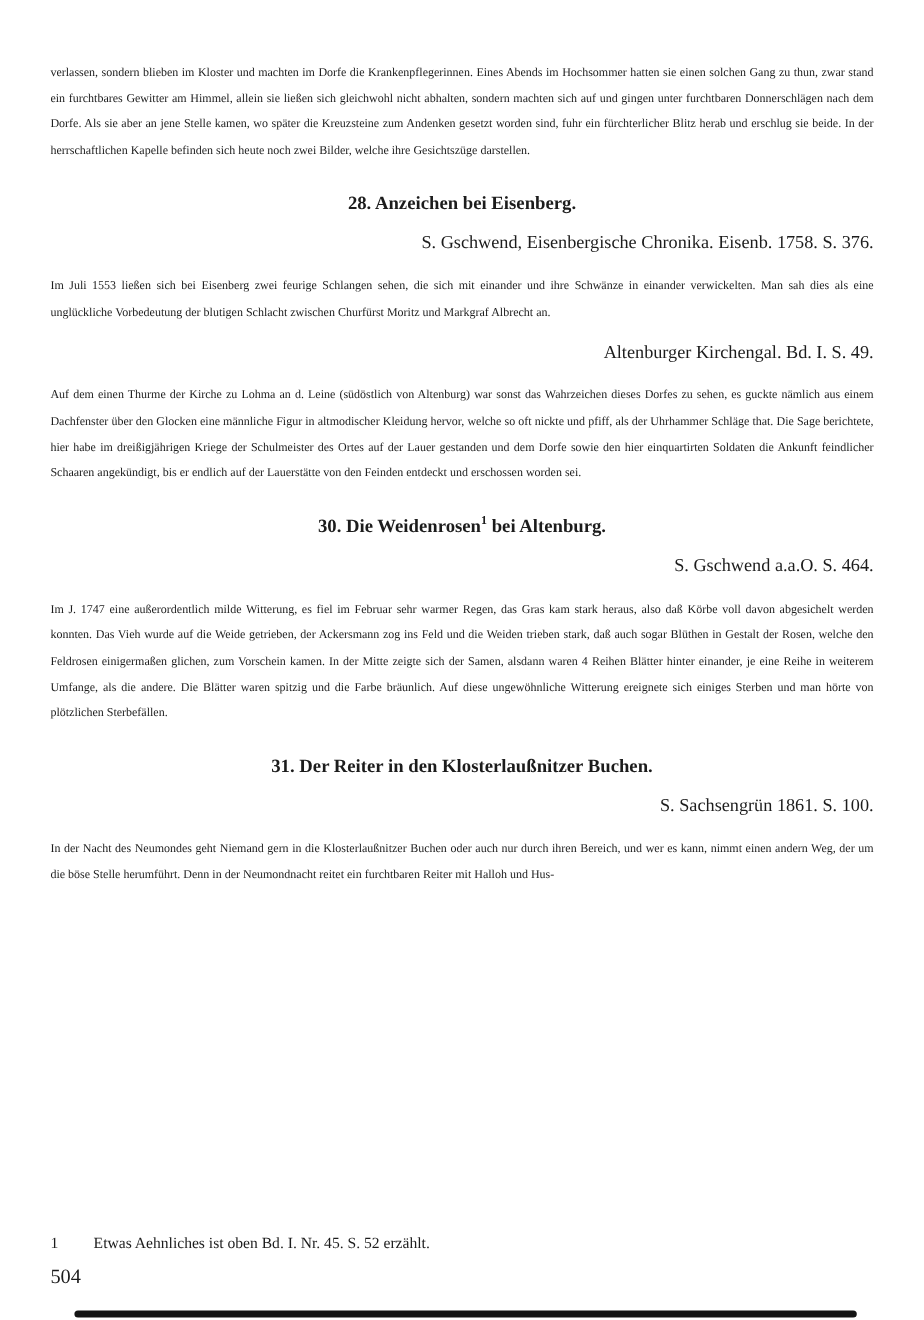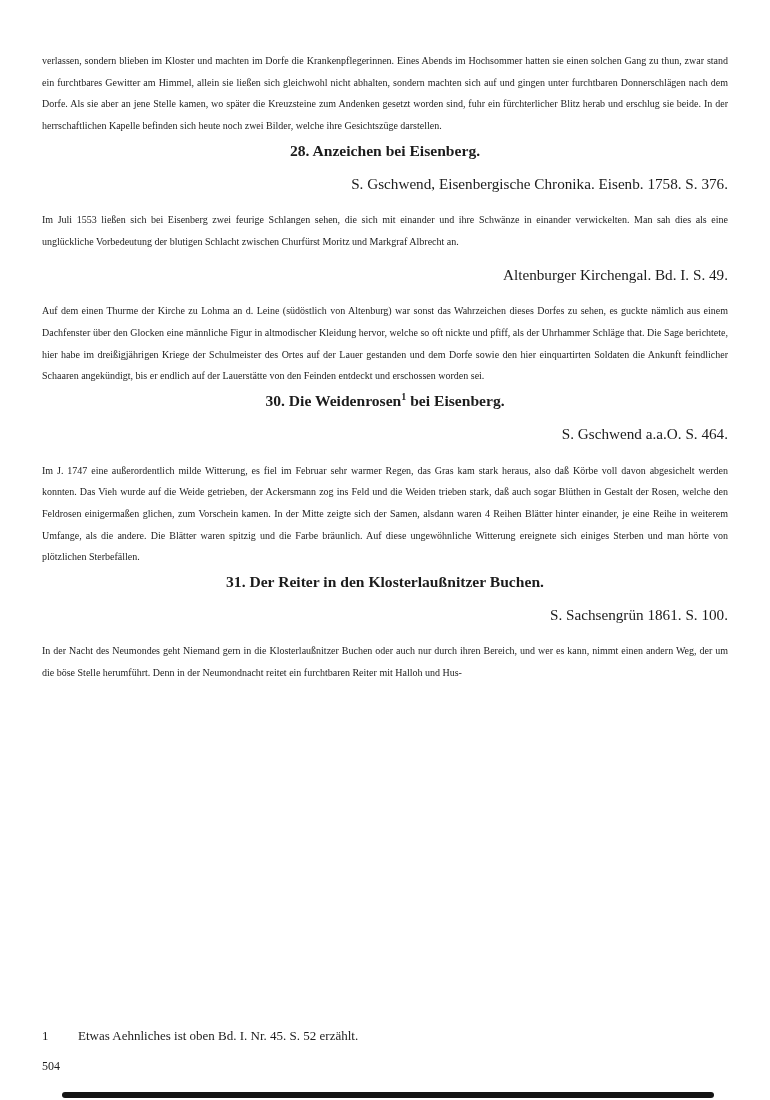--- a/index.html
+++ b/index.html
@@ -20,21 +20,21 @@
     font-size: 10px;
     line-height: 21.7px;
     text-align: justify;
     hyphens: auto;
   }
   .section-heading {
     text-align: center;
     font-weight: bold;
     font-size: 15.6px;
     line-height: 21.7px;
-    margin-top: 3px;
+    margin-top: 22px;
   }
   .section-heading sup {
     font-size: 10px;
     vertical-align: super;
     line-height: 0;
   }
   .source-line {
     text-align: right;
     font-size: 15.2px;
     line-height: 21.7px;
@@ -53,21 +53,21 @@
     display: flex;
   }
   .footnote-marker {
     width: 36px;
     flex: 0 0 36px;
   }
   .page-number {
     position: absolute;
     left: 42px;
     bottom: 26px;
-    font-size: 12px;
+    font-size: 17px;
   }
   .page-edge {
     position: absolute;
     left: 62px;
     right: 56px;
     bottom: 2px;
     height: 6px;
     background: #141414;
     border-radius: 3px;
   }
@@ -79,21 +79,21 @@
 
   <p class="body-text">verlassen, sondern blieben im Kloster und machten im Dorfe die Krankenpflegerinnen. Eines Abends im Hochsommer hatten sie einen solchen Gang zu thun, zwar stand ein furchtbares Gewitter am Himmel, allein sie ließen sich gleichwohl nicht abhalten, sondern machten sich auf und gingen unter furchtbaren Donnerschlägen nach dem Dorfe. Als sie aber an jene Stelle kamen, wo später die Kreuzsteine zum Andenken gesetzt worden sind, fuhr ein fürchterlicher Blitz herab und erschlug sie beide. In der herrschaftlichen Kapelle befinden sich heute noch zwei Bilder, welche ihre Gesichtszüge darstellen.</p>
 
   <h2 class="section-heading"><span>28. Anzeichen bei Eisenberg.</span><sup></sup><span></span></h2>
   <p class="source-line">S. Gschwend, Eisenbergische Chronika. Eisenb. 1758. S. 376.</p>
   <p class="body-text section-body">Im Juli 1553 ließen sich bei Eisenberg zwei feurige Schlangen sehen, die sich mit einander und ihre Schwänze in einander verwickelten. Man sah dies als eine unglückliche Vorbedeutung der blutigen Schlacht zwischen Churfürst Moritz und Markgraf Albrecht an.</p>
 
   <p class="source-line">Altenburger Kirchengal. Bd. I. S. 49.</p>
   <p class="body-text section-body">Auf dem einen Thurme der Kirche zu Lohma an d. Leine (südöstlich von Altenburg) war sonst das Wahrzeichen dieses Dorfes zu sehen, es guckte nämlich aus einem Dachfenster über den Glocken eine männliche Figur in altmodischer Kleidung hervor, welche so oft nickte und pfiff, als der Uhrhammer Schläge that. Die Sage berichtete, hier habe im dreißigjährigen Kriege der Schulmeister des Ortes auf der Lauer gestanden und dem Dorfe sowie den hier einquartirten Soldaten die Ankunft feindlicher Schaaren angekündigt, bis er endlich auf der Lauerstätte von den Feinden entdeckt und erschossen worden sei.</p>
 
-  <h2 class="section-heading"><span>30. Die Weidenrosen</span><sup>1</sup><span> bei Eisenberg.</span></h2>
+  <h2 class="section-heading"><span>30. Die Weidenrosen</span><sup>1</sup><span> bei Altenburg.</span></h2>
   <p class="source-line">S. Gschwend a.a.O. S. 464.</p>
   <p class="body-text section-body">Im J. 1747 eine außerordentlich milde Witterung, es fiel im Februar sehr warmer Regen, das Gras kam stark heraus, also daß Körbe voll davon abgesichelt werden konnten. Das Vieh wurde auf die Weide getrieben, der Ackersmann zog ins Feld und die Weiden trieben stark, daß auch sogar Blüthen in Gestalt der Rosen, welche den Feldrosen einigermaßen glichen, zum Vorschein kamen. In der Mitte zeigte sich der Samen, alsdann waren 4 Reihen Blätter hinter einander, je eine Reihe in weiterem Umfange, als die andere. Die Blätter waren spitzig und die Farbe bräunlich. Auf diese ungewöhnliche Witterung ereignete sich einiges Sterben und man hörte von plötzlichen Sterbefällen.</p>
 
   <h2 class="section-heading"><span>31. Der Reiter in den Klosterlaußnitzer Buchen.</span><sup></sup><span></span></h2>
   <p class="source-line">S. Sachsengrün 1861. S. 100.</p>
   <p class="body-text section-body">In der Nacht des Neumondes geht Niemand gern in die Klosterlaußnitzer Buchen oder auch nur durch ihren Bereich, und wer es kann, nimmt einen andern Weg, der um die böse Stelle herumführt. Denn in der Neumondnacht reitet ein furchtbaren Reiter mit Halloh und Hus-</p>
 
   <div class="footnote">
     <span class="footnote-marker">1</span>
     <span class="footnote-text">Etwas Aehnliches ist oben Bd. I. Nr. 45. S. 52 erzählt.</span>

